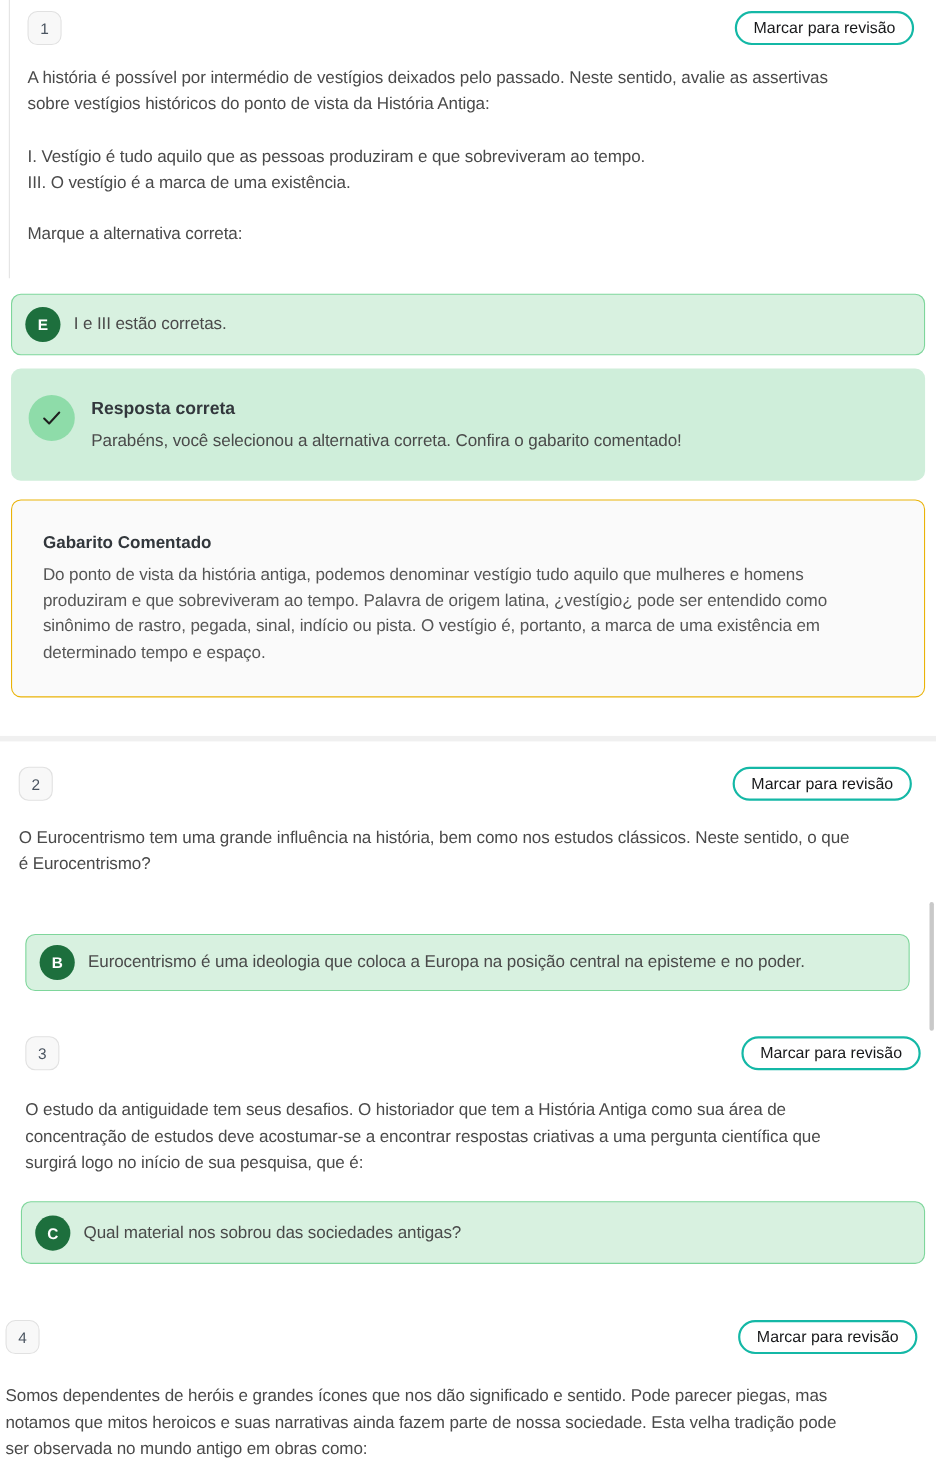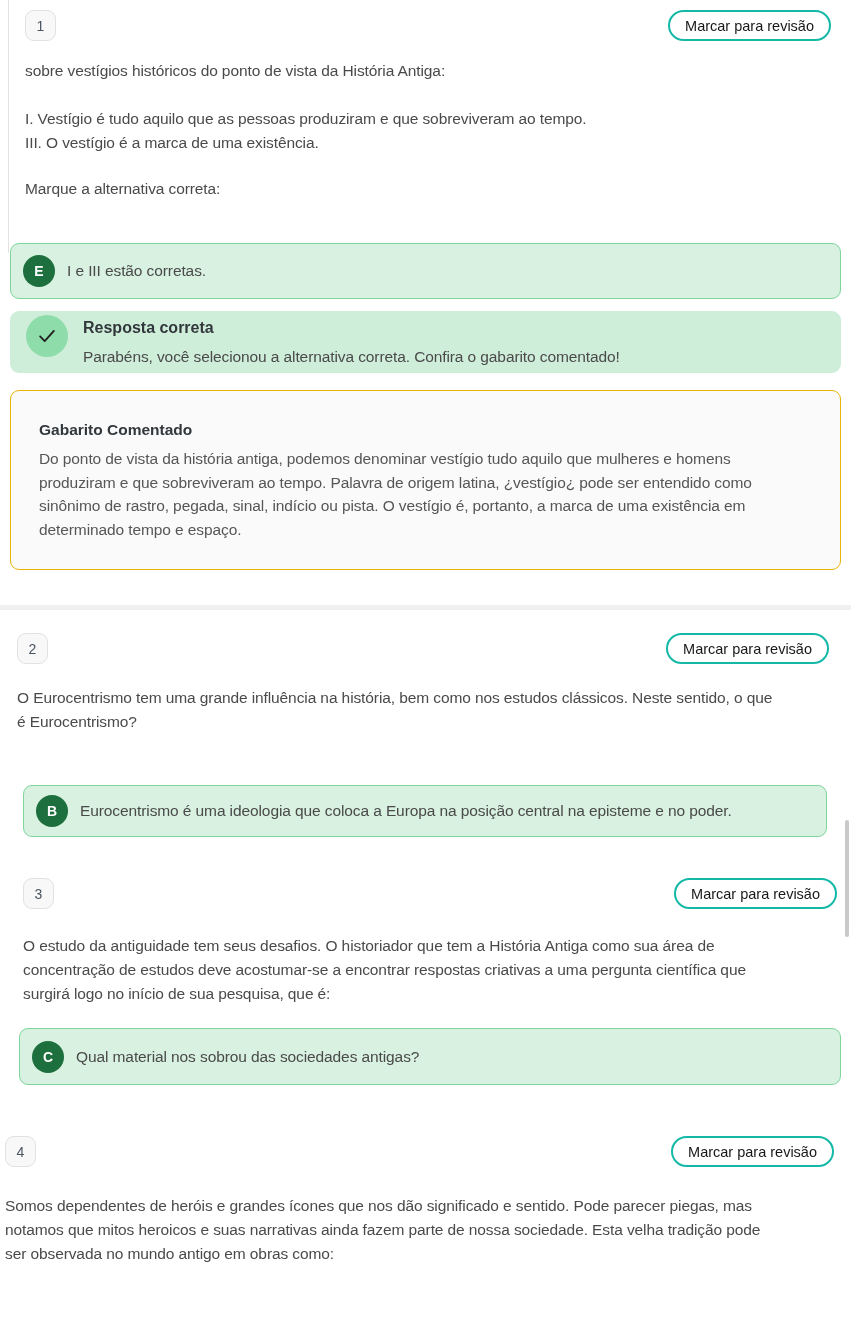--- a/index.html
+++ b/index.html
@@ -42,21 +42,21 @@
   .option-letter{
     flex:0 0 auto;width:32px;height:32px;border-radius:50%;
     background:#1d6f3d;color:#ffffff;font-size:14px;font-weight:bold;
     display:flex;align-items:center;justify-content:center;
   }
   .option-text{font-size:15.5px;letter-spacing:-0.1px;color:#4a4a4a;white-space:nowrap;}
   .feedback-box{
     box-sizing:border-box;
     background:#cfeeda;border-radius:9px;
     display:flex;align-items:flex-start;gap:15px;
-    padding:4px 16px;
+    padding:24px 16px;
   }
   .check-circle{
     flex:0 0 auto;width:42px;height:42px;border-radius:50%;
     background:#8edca9;display:flex;align-items:center;justify-content:center;
   }
   .feedback-title{font-size:16px;font-weight:bold;color:#32373c;line-height:22px;margin-top:2px;}
   .feedback-msg{font-size:15.5px;letter-spacing:-0.1px;color:#4a4a4a;line-height:24px;margin-top:6px;white-space:nowrap;}
   .answer-key-box{
     box-sizing:border-box;
     background:#fafafa;border:1px solid #eab308;border-radius:9px;
@@ -94,20 +94,21 @@
 <div class="page">
 
   <div class="card-left-border"></div>
 
   <div class="s1">
     <div class="qheader">
       <div class="qbadge">1</div>
       <button class="review-btn">Marcar para revisão</button>
     </div>
     <div class="qtext">
+      <div class="line">A história é possível por intermédio de vestígios deixados pelo passado. Neste sentido, avalie as assertivas</div>
       <div class="line">sobre vestígios históricos do ponto de vista da História Antiga:</div>
       <div class="gap24"></div>
       <div class="line">I. Vestígio é tudo aquilo que as pessoas produziram e que sobreviveram ao tempo.</div>
       <div class="line">III. O vestígio é a marca de uma existência.</div>
       <div class="line prompt">Marque a alternativa correta:</div>
     </div>
     <div class="option-box">
       <div class="option-letter">E</div>
       <div class="option-text">I e III estão corretas.</div>
     </div>

